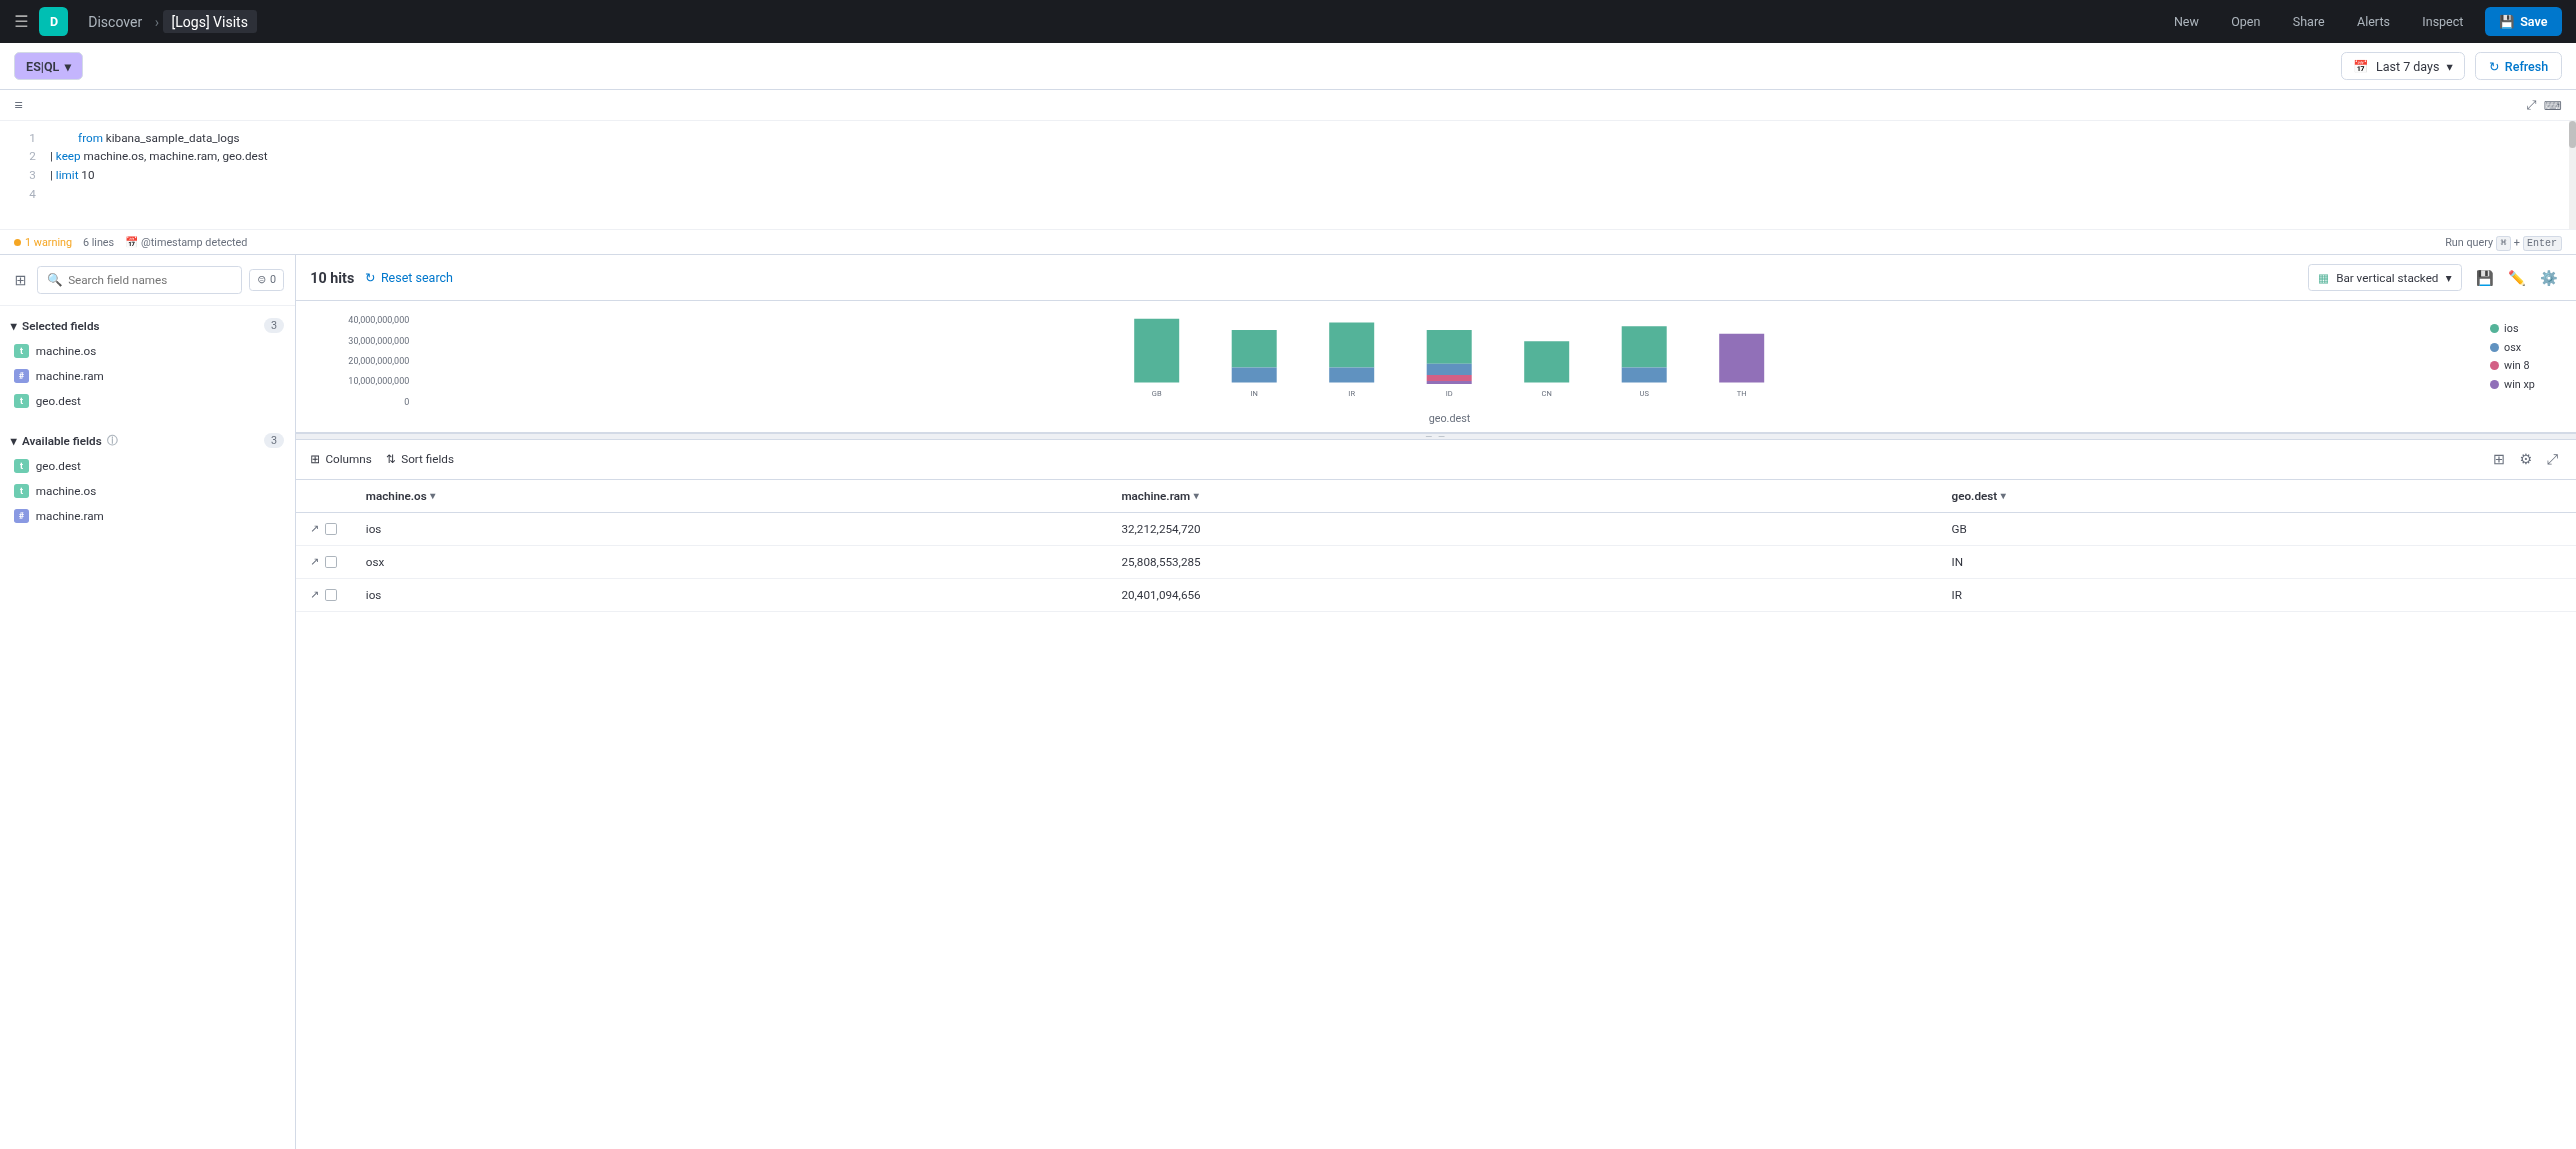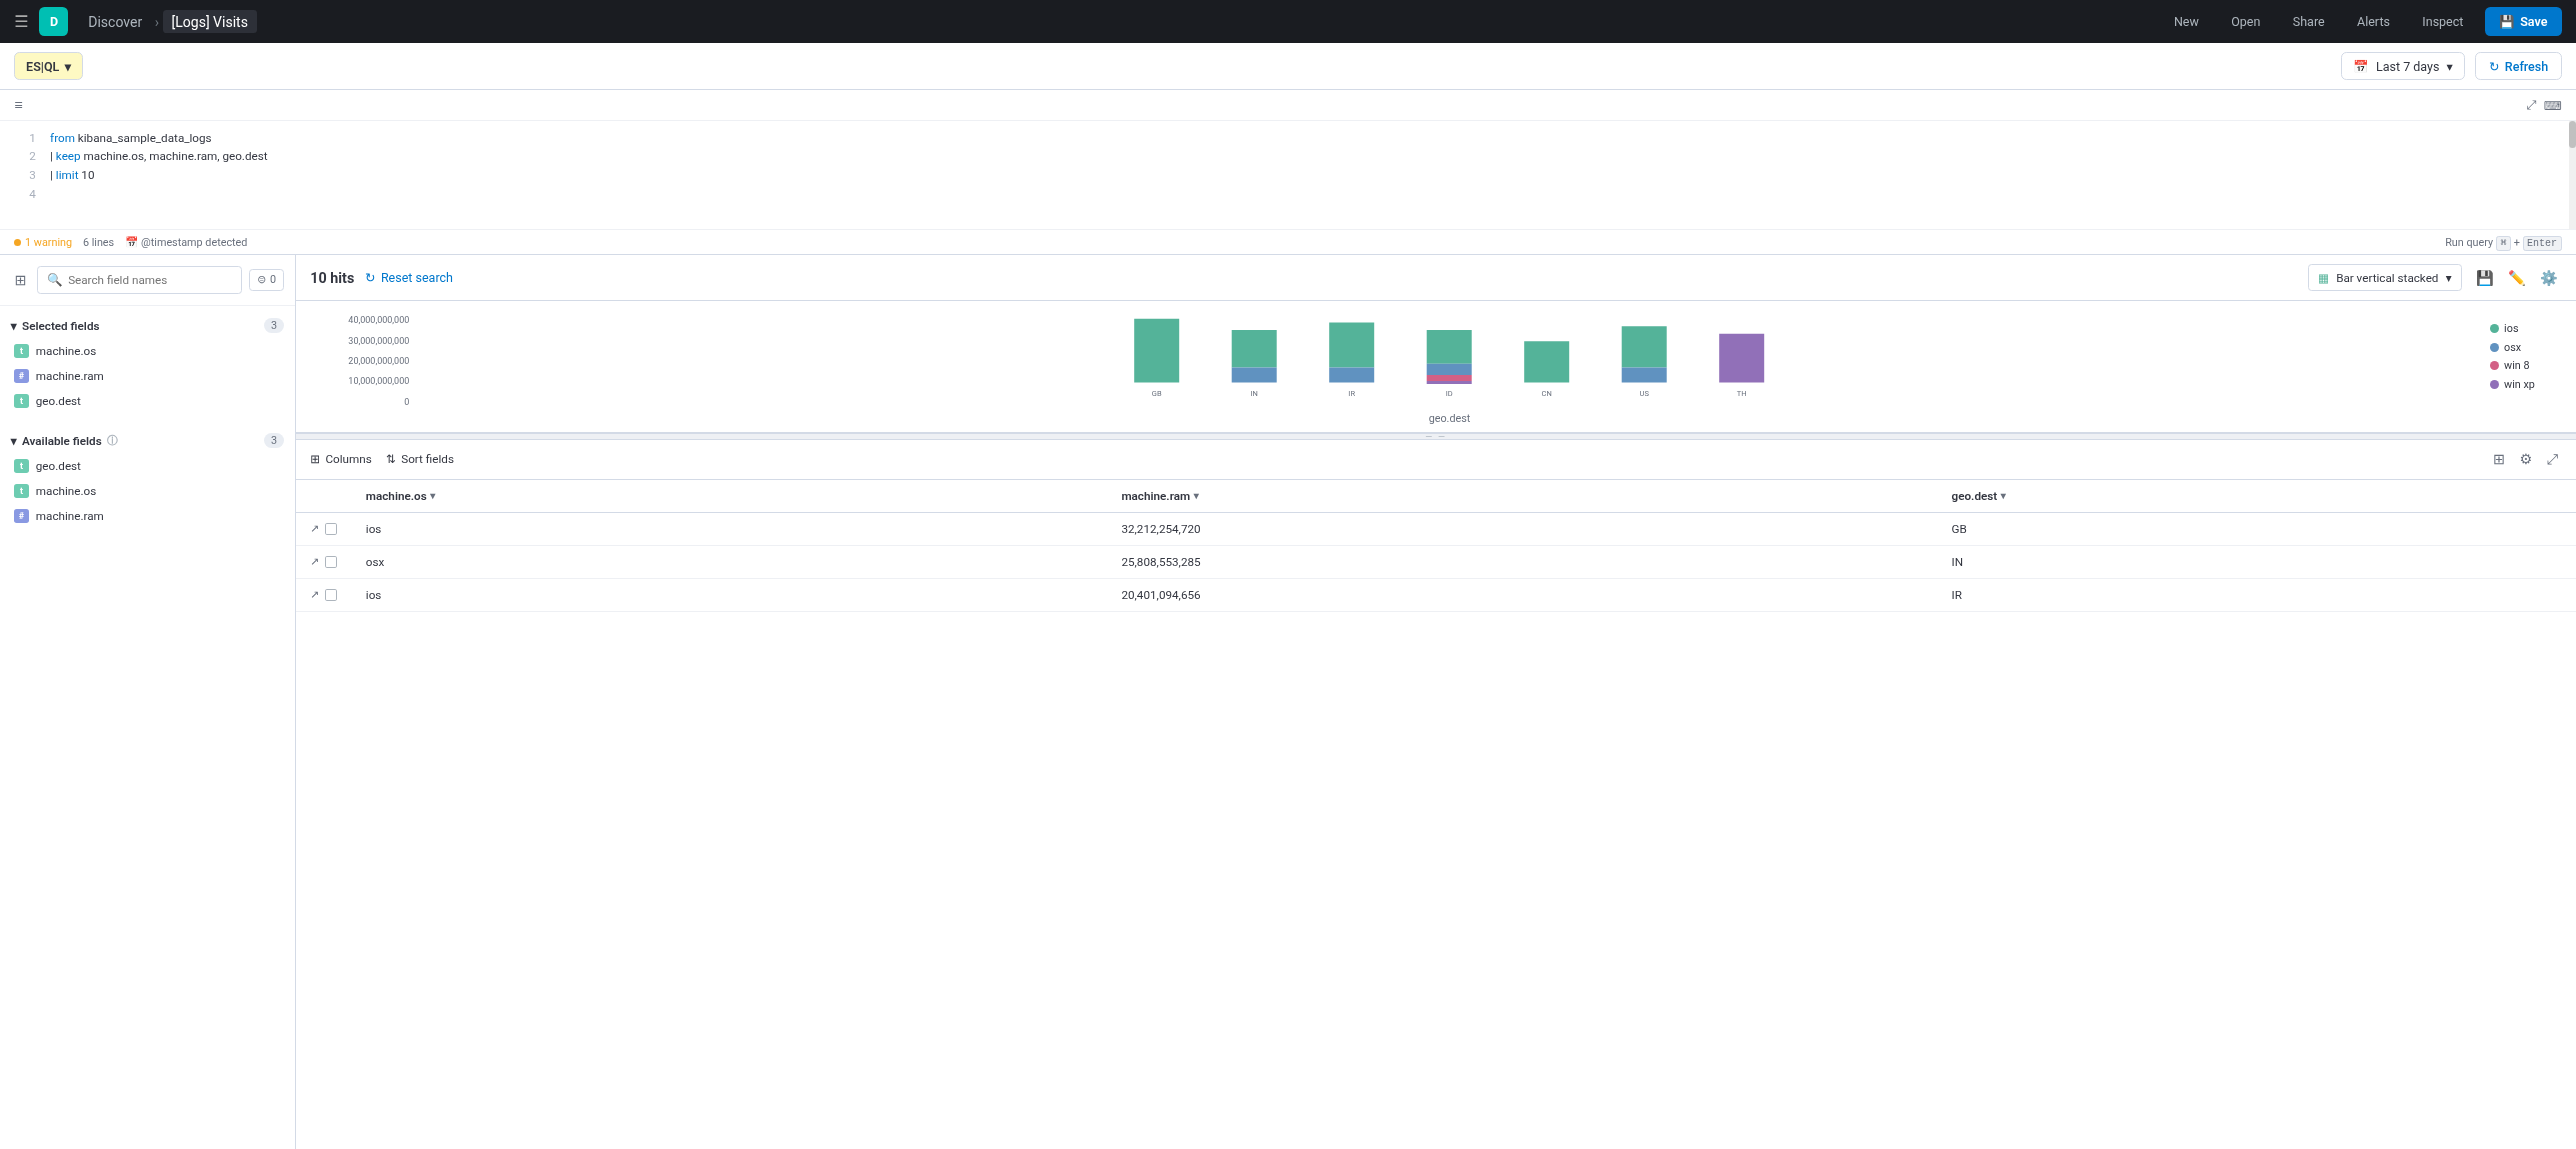--- a/index.html
+++ b/index.html
@@ -38,21 +38,21 @@
 
     
     .second-toolbar {
       display: flex; align-items: center; height: 47px;
       background: white; border-bottom: 0.9px solid #d3dae6;
       padding: 0 14.3px; gap: 10.8px;
     }
     .esql-btn {
       display: flex; align-items: flex-start; gap: 5.4px;
       border: 0.9px solid #d3dae6; border-radius: 5.4px;
-      padding: 5.4px 10.8px; cursor: pointer; background: #fef9c3;
+      padding: 5.4px 10.8px; cursor: pointer; background: #c4b5fd;
       font-size: 12.5px; font-weight: 600; color: #343741;
     }
     .toolbar-spacer { flex: 1; }
     .date-picker {
       display: flex; align-items: center; gap: 7.2px;
       border: 0.9px solid #d3dae6; border-radius: 5.4px;
       padding: 5.4px 10.8px; cursor: pointer; background: white;
       font-size: 12.5px; color: #343741;
     }
     .refresh-btn {
@@ -81,21 +81,21 @@
       position: relative;
     }
     .code-line {
       display: flex; padding: 0 14.3px;
     }
     .line-num {
       color: #a9b0bc; width: 21.5px; min-width: 21.5px; text-align: right;
       margin-right: 14.3px; user-select: none;
     }
     .code-text { color: #343741; }
-    .kw-from { color: #0077cc; }
+    .kw-from { color: #0077cc; margin-left: 28px; }
     .kw-keep { color: #0077cc; }
     .kw-limit { color: #0077cc; }
     .scrollbar-v {
       position: absolute; right: 0; top: 0; bottom: 0;
       width: 7.2px; background: #f0f0f0;
     }
     .scrollbar-thumb {
       width: 7.2px; height: 27px; background: #c0c0c0; border-radius: 3.6px;
     }
 

